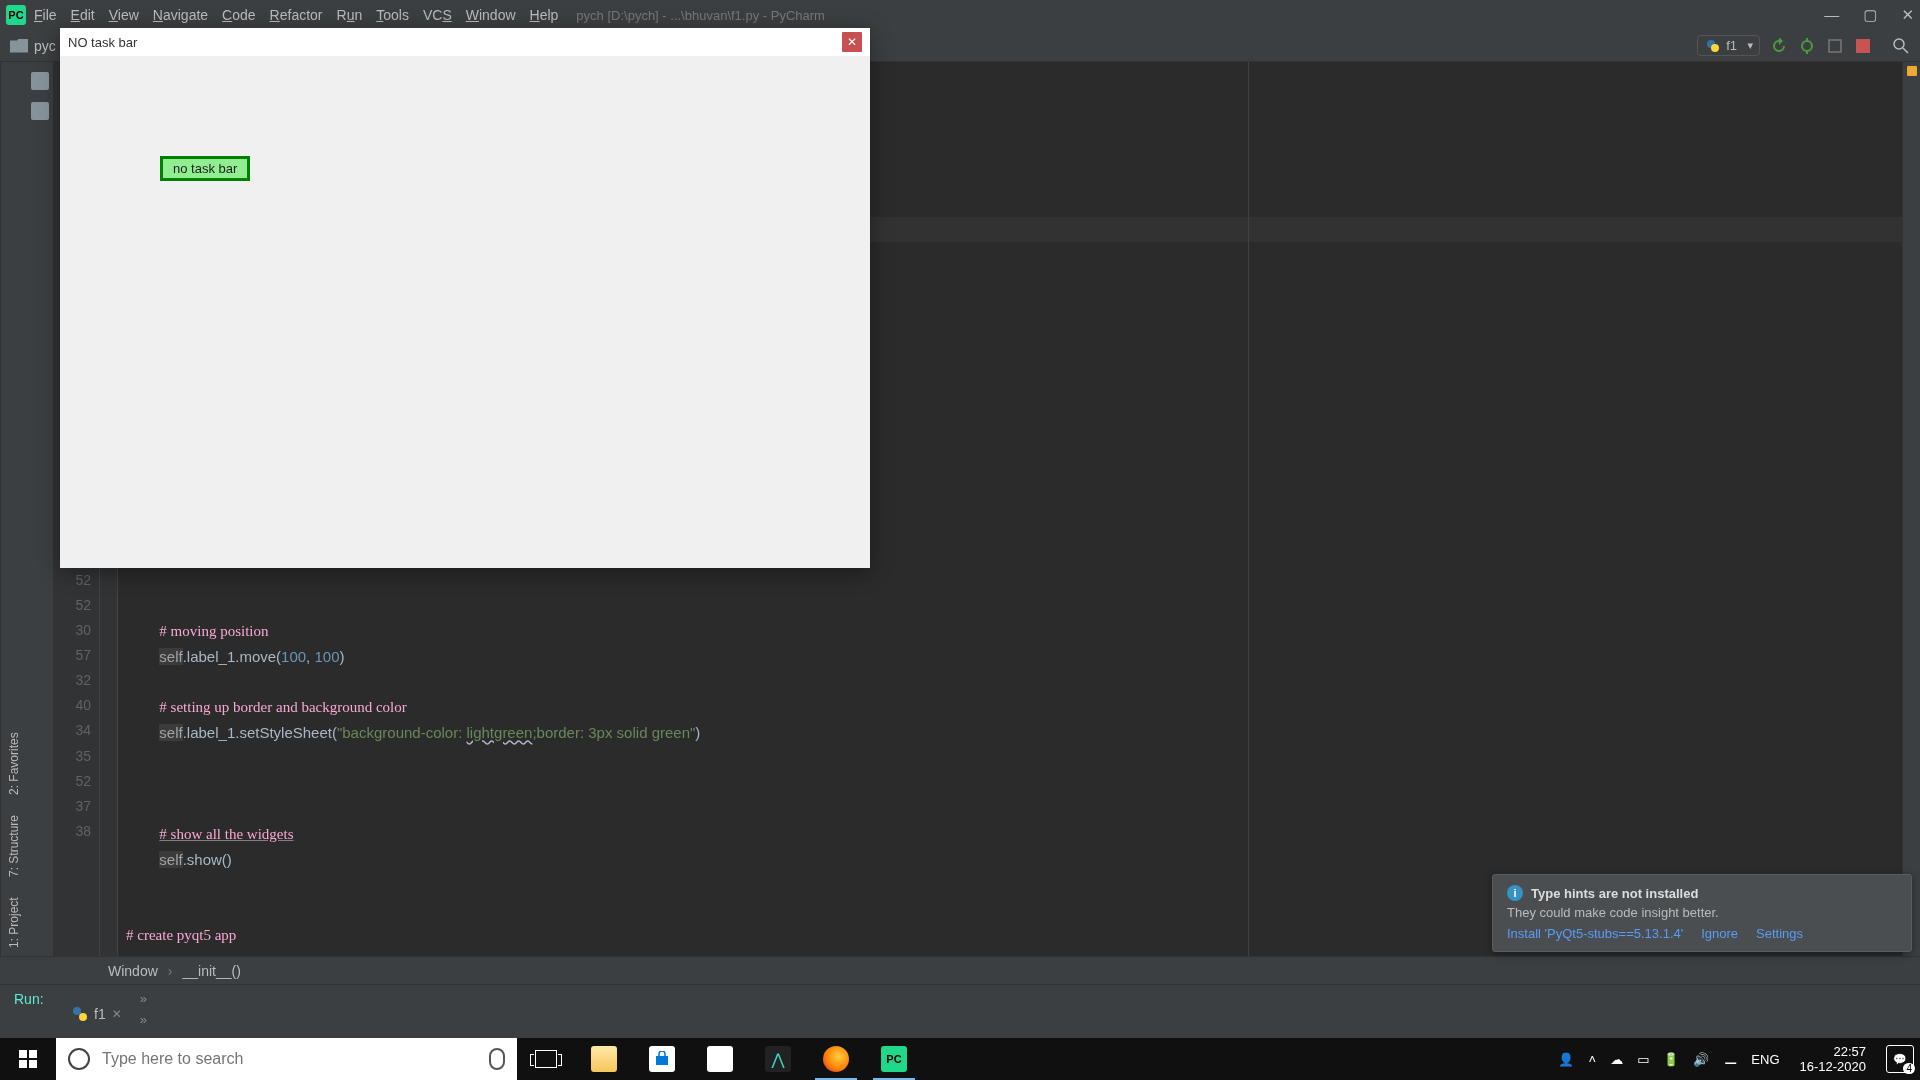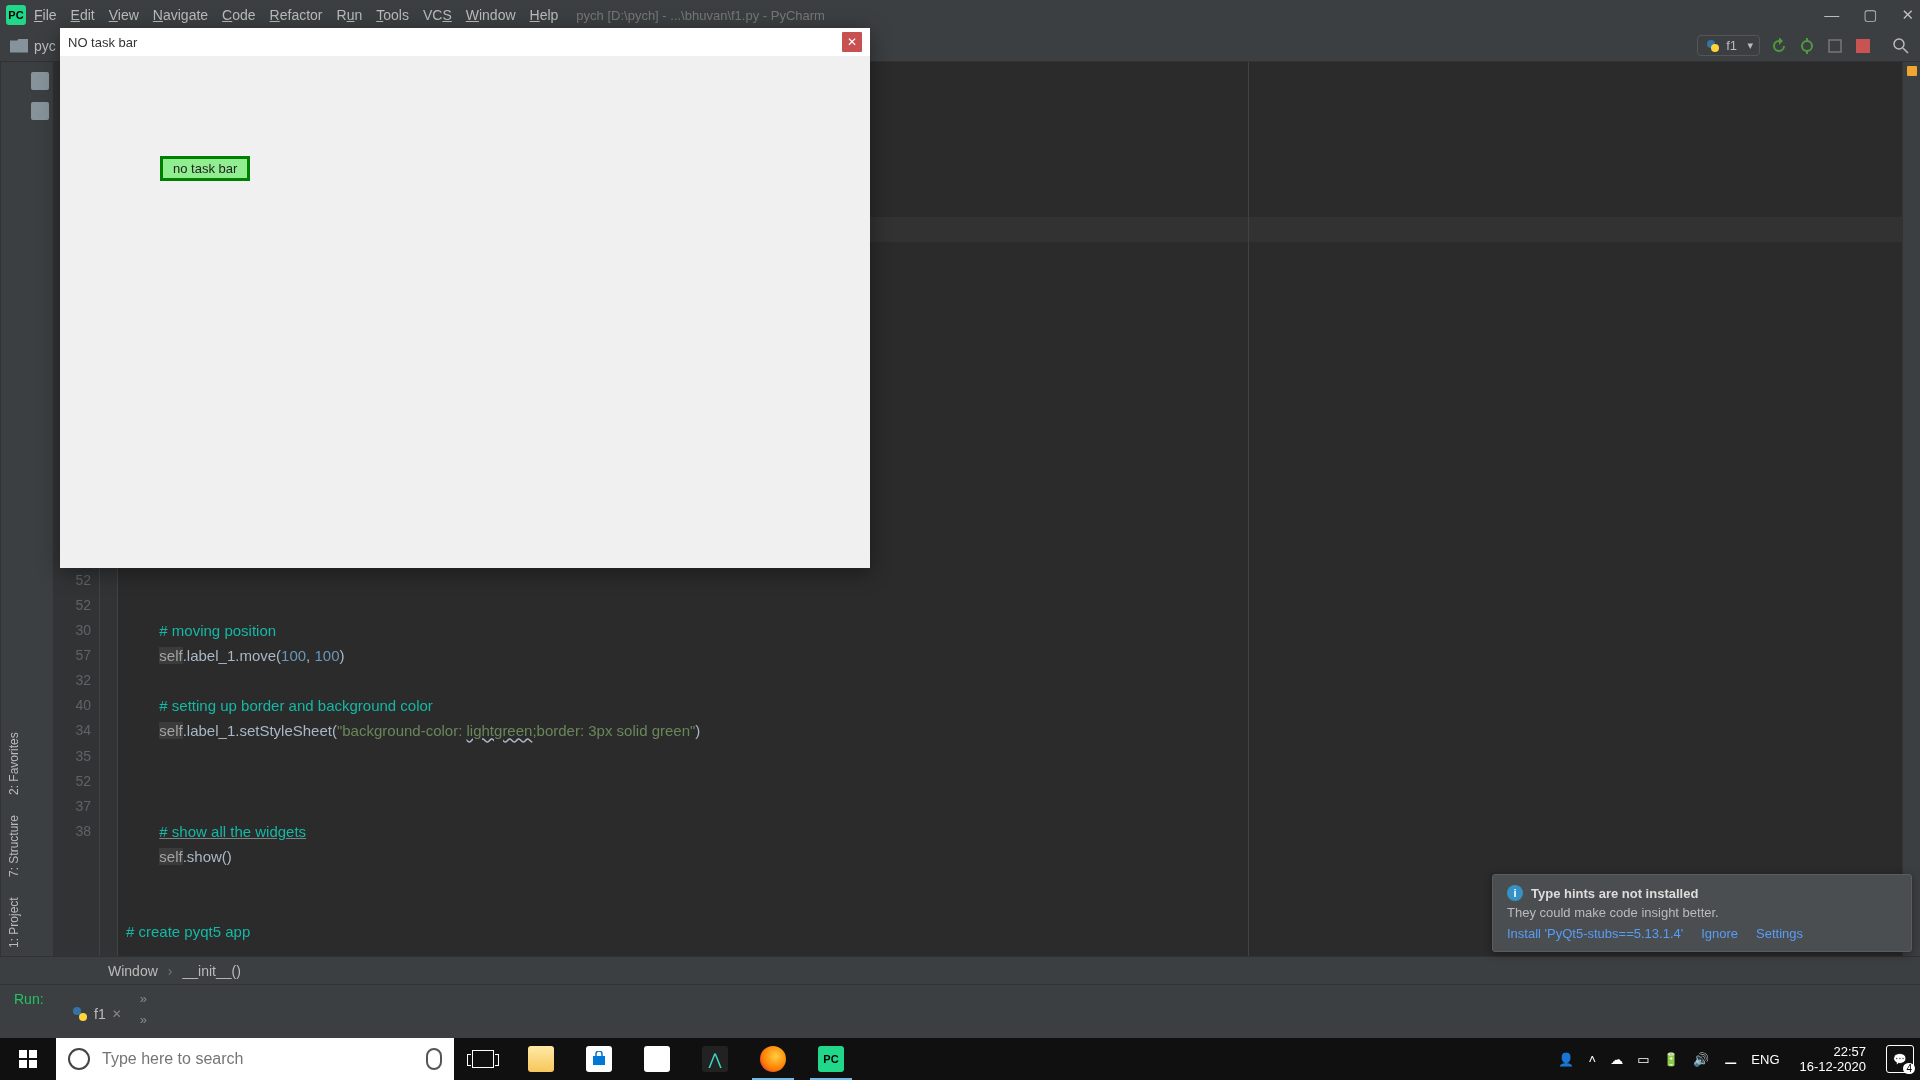--- a/index.html
+++ b/index.html
@@ -30,33 +30,33 @@
 .left-iconstrip .sqicon { width:18px; height:18px; background:#87939a; border-radius:2px; }
 .gutter { width:46px; background:#313335; text-align:right; padding:4px 8px 0 0; color:#606366; font-family:Consolas,monospace; font-size:14px; line-height:25.1px; border-right:1px solid #404244; }
 .gutter .ln { height:25.1px; }
 .gutter .ln.active { color:#a9b7c6; }
 .fold-strip { width:18px; background:#313335; border-right:1px solid #404244; }
 .editor { flex:1; background:#2b2b2b; font-family:Consolas,monospace; font-size:15px; line-height:25.1px; color:#a9b7c6; padding:4px 0 0 8px; white-space:pre; overflow:hidden; position:relative; }
 .editor .hl { position:absolute; left:0; right:0; top:calc(4px + 25.1px*6); height:25.1px; background:#323232; }
 .editor .vline { position:absolute; left:1130px; top:0; bottom:0; width:1px; background:#404244; }
 .right-scroll { width:18px; background:#3c3f41; border-left:1px solid #323232; position:relative; }
 .right-scroll .warn { position:absolute; top:4px; right:3px; width:10px; height:10px; background:#f0a732; border-radius:1px; }
-.c-cmt { color:#14b8a6; }
+.c-cmt { color:#f9a8d4;font-family:Liberation Serif, serif; }
 .c-self { color:#a3a3a3; }
 .c-num { color:#6897bb; }
 .c-str { color:#6a8759; }
 .c-ul { text-decoration:underline; text-decoration-color:#808080; }
 .c-ul-w { text-decoration:underline wavy #a9b7c6; }
 .c-box { background:#3b3b3b; }
 
 .crumbs { height:28px; background:#3c3f41; border-top:1px solid #323232; display:flex; align-items:center; padding-left:108px; color:#bbb; font-size:14px; gap:10px; }
 .crumbs .sep { color:#777; }
 
 .run-panel { height:54px; background:#3c3f41; border-top:1px solid #323232; display:flex; }
-.run-panel .label { width:64px; padding:6px 0 0 14px; color:#22c55e; font-size:14px; }
+.run-panel .label { width:64px; padding:6px 0 0 14px; color:#5eead4; font-size:14px; }
 .run-panel .tabs { display:flex; align-items:center; padding-top:4px; }
 .run-tab { display:flex; align-items:center; gap:6px; padding:2px 8px; color:#bbb; font-size:14px; }
 .run-tab .pyic { width:16px; height:16px; }
 .run-tab .x { color:#888; font-size:12px; }
 .run-panel .out { color:#bbb; font-family:Consolas,monospace; font-size:14px; padding:24px 0 0 12px; flex:1; }
 .run-left-ic { width:44px; display:flex; flex-direction:column; gap:6px; padding:6px 0 0 10px; }
 .dbl-chev { color:#888; font-size:13px; }
 
 .bottom-tabs { height:24px; background:#3c3f41; border-top:1px solid #323232; display:flex; align-items:center; gap:18px; padding-left:30px; font-size:13px; color:#bbb; }
 .bottom-tabs .bt { display:flex; align-items:center; gap:6px; }
@@ -81,21 +81,21 @@
 .pyqt-window { position:absolute; left:60px; top:28px; width:810px; height:540px; background:#f0f0f0; box-shadow:0 4px 20px rgba(0,0,0,.4); }
 .pyqt-titlebar { height:28px; background:#fff; display:flex; align-items:center; padding:0 8px; font-size:13px; color:#333; }
 .pyqt-titlebar .closebtn { margin-left:auto; width:20px; height:20px; background:#c75050; color:#fff; font-size:12px; display:flex; align-items:center; justify-content:center; border-radius:1px; }
 .pyqt-label { position:absolute; left:100px; top:128px; background:#90ee90; border:3px solid green; padding:2px 10px; font-size:13px; color:#222; }
 
 
 .taskbar { position:absolute; left:0; bottom:0; width:1920px; height:42px; background:#101010; display:flex; align-items:center; color:#fff; font-size:14px; }
 .taskbar .start { width:56px; height:42px; display:flex; align-items:center; justify-content:center; }
 .win-logo { width:18px; height:18px; display:grid; grid-template-columns:1fr 1fr; grid-template-rows:1fr 1fr; gap:2px; }
 .win-logo div { background:#fff; }
-.search-box { width:398px; height:42px; background:#fff; display:flex; align-items:center; padding:0 12px; gap:12px; color:#666; position:relative; }
+.search-box { width:461px; height:42px; background:#fff; display:flex; align-items:center; padding:0 12px; gap:12px; color:#666; position:relative; }
 .search-box .circ { width:22px; height:22px; border:2px solid #444; border-radius:50%; }
 .search-box input { border:none; outline:none; flex:1; font-size:16px; color:#666; background:transparent; }
 .search-box .mic { width:16px; height:22px; border:2px solid #555; border-radius:8px; }
 .tb-app { width:58px; height:42px; display:flex; align-items:center; justify-content:center; position:relative; }
 .tb-app.active::after { content:""; position:absolute; bottom:0; left:8px; right:8px; height:2px; background:#76b9ed; }
 .app-ic { width:26px; height:26px; border-radius:3px; }
 .task-right { margin-left:auto; display:flex; align-items:center; gap:14px; padding-right:6px; font-size:13px; }
 .clock { text-align:right; line-height:15px; font-size:13px; padding:0 6px; }
 .action-center { width:28px; height:28px; border:1.5px solid #fff; border-radius:3px; display:flex; align-items:center; justify-content:center; font-size:11px; position:relative; }
 .action-center .cnt { position:absolute; bottom:-2px; right:-2px; background:#fff; color:#000; font-size:10px; border-radius:6px; padding:0 3px; }

